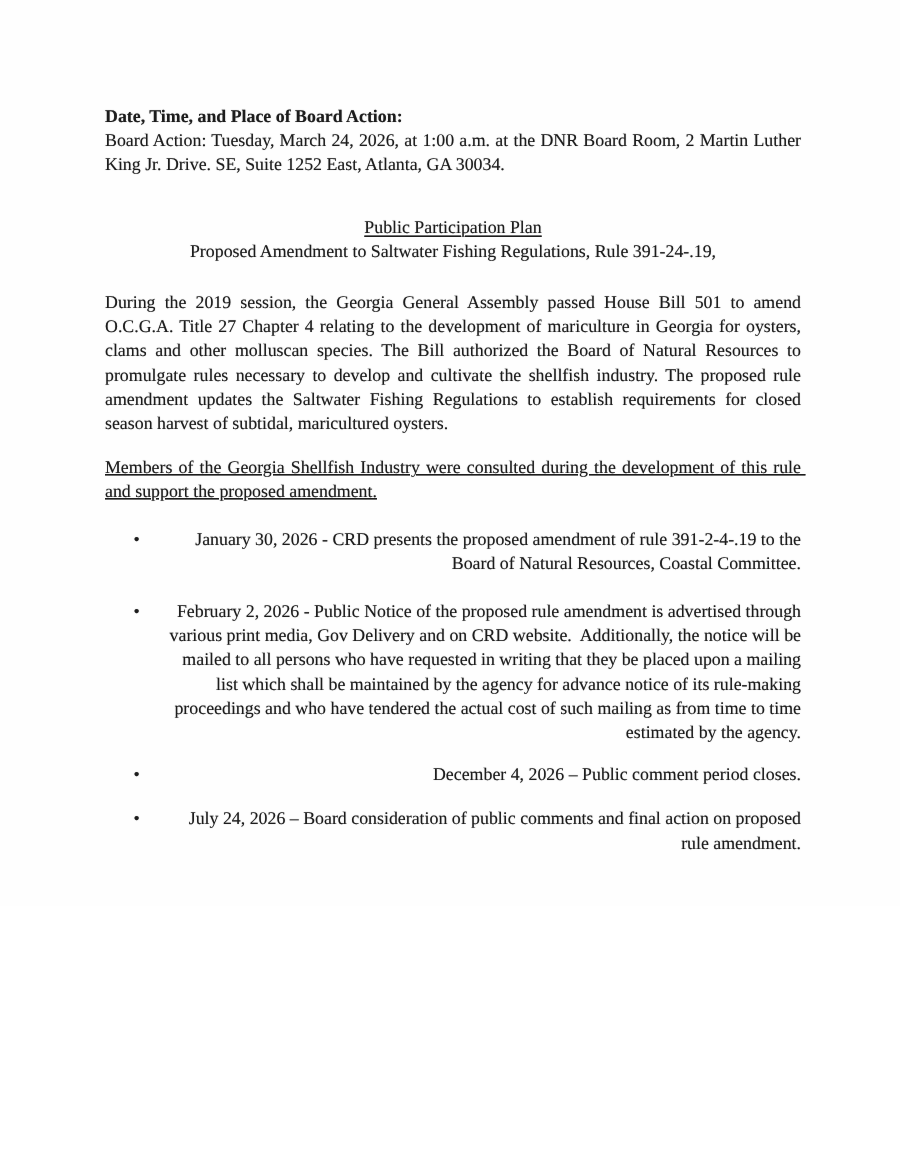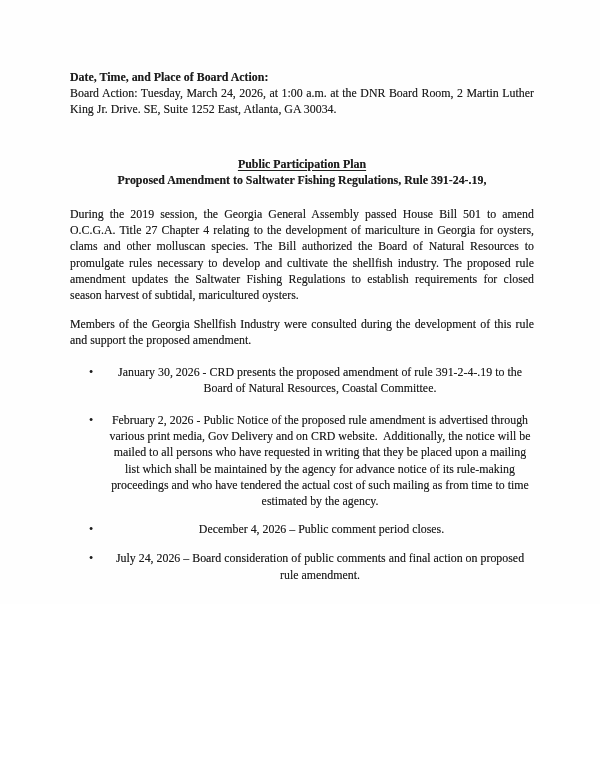--- a/index.html
+++ b/index.html
@@ -10,29 +10,29 @@
     color: #1d1d1d;
     font-family: "Liberation Serif", "DejaVu Serif", serif;
     font-size: 11.9px;
     line-height: 16.2px;
     text-shadow: 0 0 0.6px rgba(45,45,45,0.55);
   }
   .content { position: absolute; left: 70px; top: 69px; width: 464px; }
   .bold-heading { font-weight: bold; margin: 0; }
   .body-text { margin: 0; white-space: pre-wrap; }
   .justify { text-align: justify; }
-  .title-block { margin-top: 38px; text-align: center; font-weight: bold; }
+  .title-block { margin-top: 25px; text-align: center; font-weight: normal; }
   .doc-title { margin: 0; text-decoration: underline; text-decoration-thickness: 1px; text-underline-offset: 2px; }
   .doc-subtitle { margin: 0; }
   .p1 { margin-top: 18px; }
-  .p2 { margin-top: 13px; }
+  .p2 { margin-top: 13px; text-decoration: underline; }
   .bullet-list { list-style: none; margin: 15px 0 0 0; padding: 0; }
   .bullet-item { position: relative; padding-left: 36px; }
   .bullet-marker { position: absolute; left: 19px; top: 0; }
-  .bullet-text { display: block; white-space: pre-wrap; text-align: center; }
+  .bullet-text { display: block; white-space: pre-wrap; text-align: right; }
   .b2 { margin-top: 16px; }
   .b3 { margin-top: 12px; }
   .b4 { margin-top: 13px; }
   .footer { position: absolute; left: 0; top: 710px; width: 100%; text-align: left; margin: 0; }
 </style>
 </head>
 <body>
 
 <div class="page" style="background: rgb(254, 254, 254); color: rgb(29, 29, 29);">
   <div class="content">

